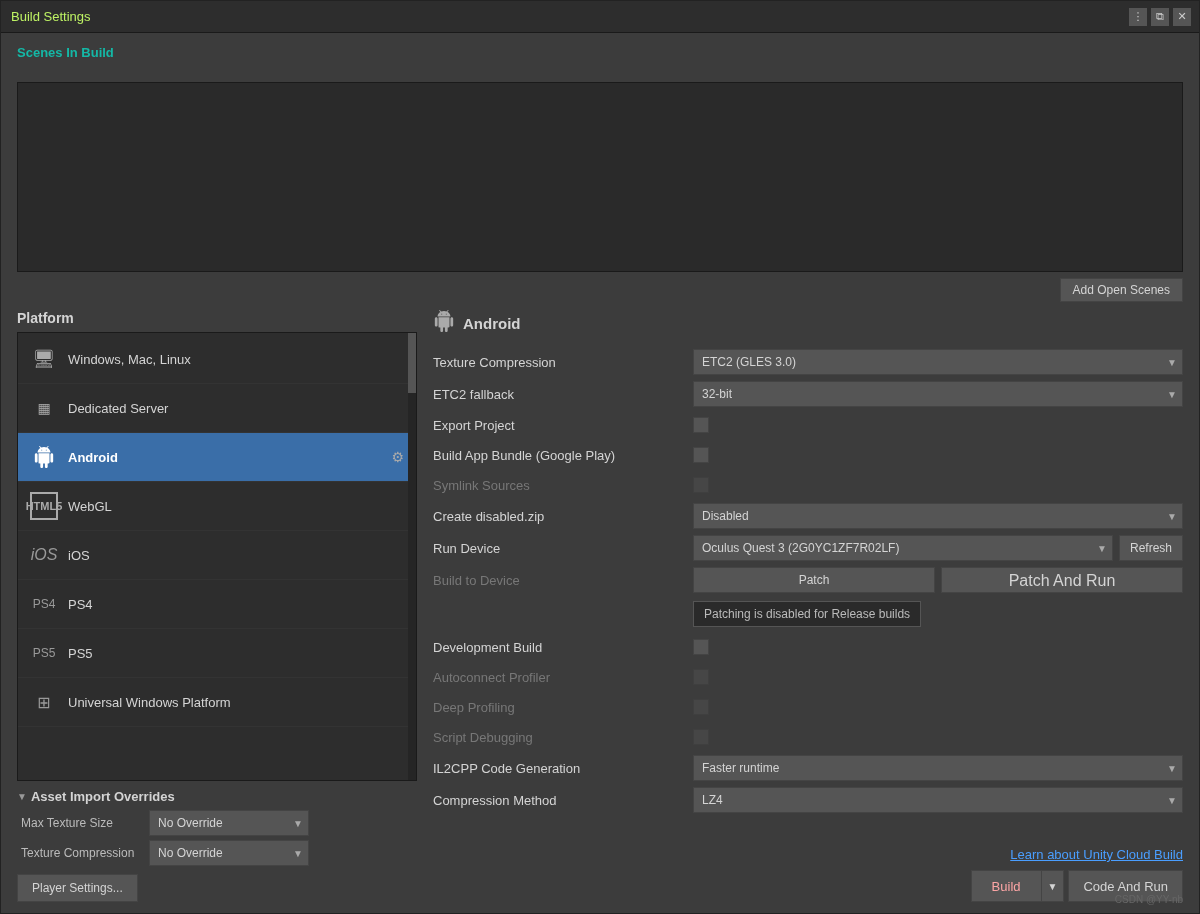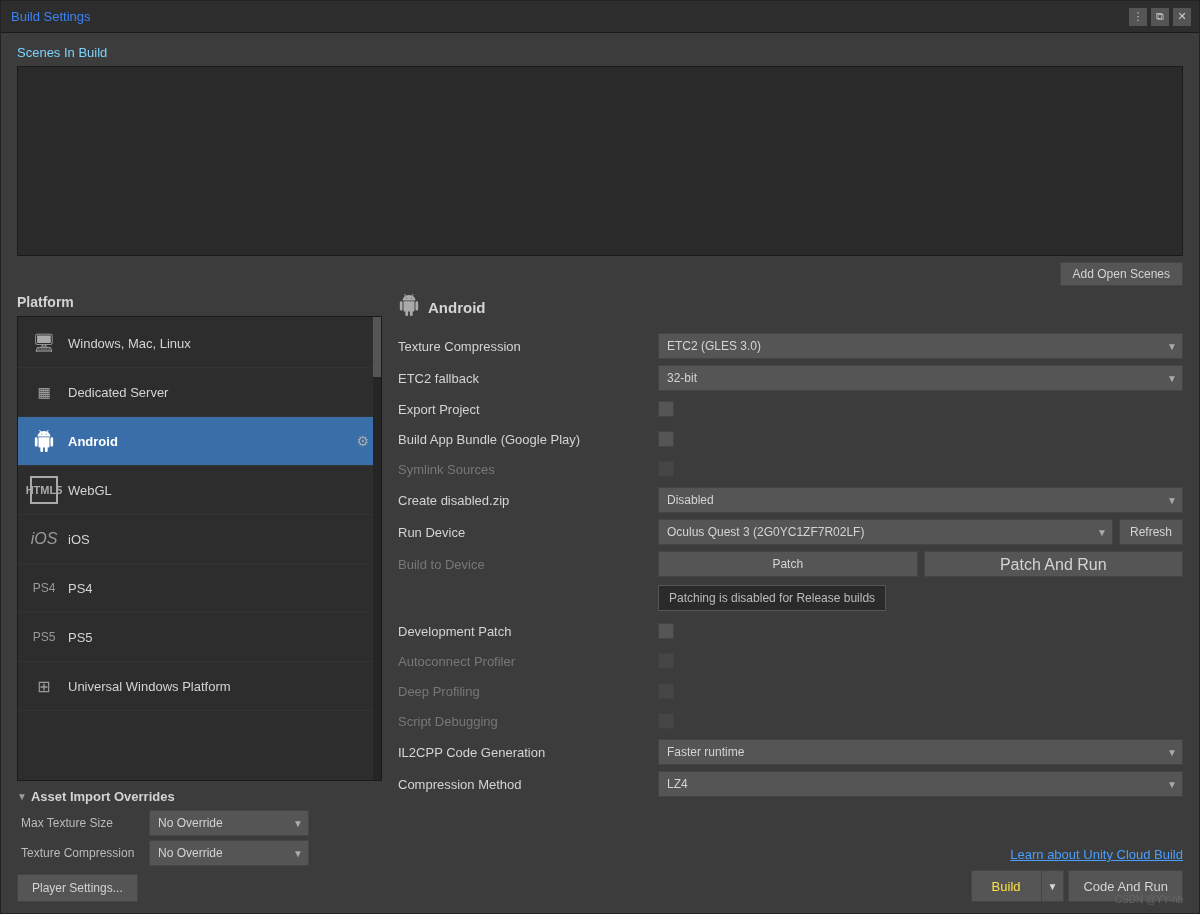--- a/index.html
+++ b/index.html
@@ -27,21 +27,21 @@
       height: 32px;
       display: flex;
       align-items: center;
       padding: 0 10px;
       border-bottom: 1px solid #1a1a1a;
       flex-shrink: 0;
       position: relative;
     }
 
     .title-bar-text {
-      color: #3b82f6;
+      color: #bef264;
       font-size: 13px;
       font-weight: 500;
     }
 
     .title-bar-controls {
       position: absolute;
       right: 8px;
       display: flex;
       gap: 4px;
       align-items: center;
@@ -67,23 +67,23 @@
       padding: 12px 16px 10px 16px;
       gap: 8px;
     }
 
     .scenes-section {
       flex-shrink: 0;
     }
 
     .section-label {
       font-size: 13px;
-      font-weight: 400;
-      color: #7dd3fc;
-      margin-bottom: 6px;
+      font-weight: 700;
+      color: #14b8a6;
+      margin-bottom: 22px;
     }
 
     .scenes-list {
       background: #2a2a2a;
       border: 1px solid #1a1a1a;
       height: 190px;
       position: relative;
     }
 
     .add-open-scenes-row {
@@ -103,21 +103,21 @@
 
     .main-area {
       display: flex;
       flex: 1;
       gap: 0;
       min-height: 0;
     }
 
     
     .left-panel {
-      width: 365px;
+      width: 400px;
       flex-shrink: 0;
       display: flex;
       flex-direction: column;
       gap: 0;
     }
 
     .platform-label {
       font-size: 14px;
       font-weight: 600;
       color: #d4d4d4;
@@ -481,21 +481,21 @@
     }
 
     .btn-build-wrapper {
       display: flex;
     }
 
     .btn-build {
       background: #555;
       border: 1px solid #444;
       border-right: none;
-      color: #fde047;
+      color: #fca5a5;
       padding: 6px 20px;
       cursor: pointer;
       font-size: 13px;
       height: 32px;
     }
 
     .btn-build-arrow {
       background: #555;
       border: 1px solid #444;
       color: #d4d4d4;
@@ -760,21 +760,21 @@
           </div>
 
           <div class="setting-row">
             <span class="setting-label" style="width:260px;flex-shrink:0;"></span>
             <div class="setting-value">
               <div class="patching-disabled-msg">Patching is disabled for Release builds</div>
             </div>
           </div>
 
           <div class="setting-row">
-            <span class="setting-label">Development Patch</span>
+            <span class="setting-label">Development Build</span>
             <div class="setting-value">
               <div class="checkbox"></div>
             </div>
           </div>
 
           <div class="setting-row">
             <span class="setting-label disabled">Autoconnect Profiler</span>
             <div class="setting-value">
               <div class="checkbox" style="opacity:0.4;cursor:default;"></div>
             </div>

